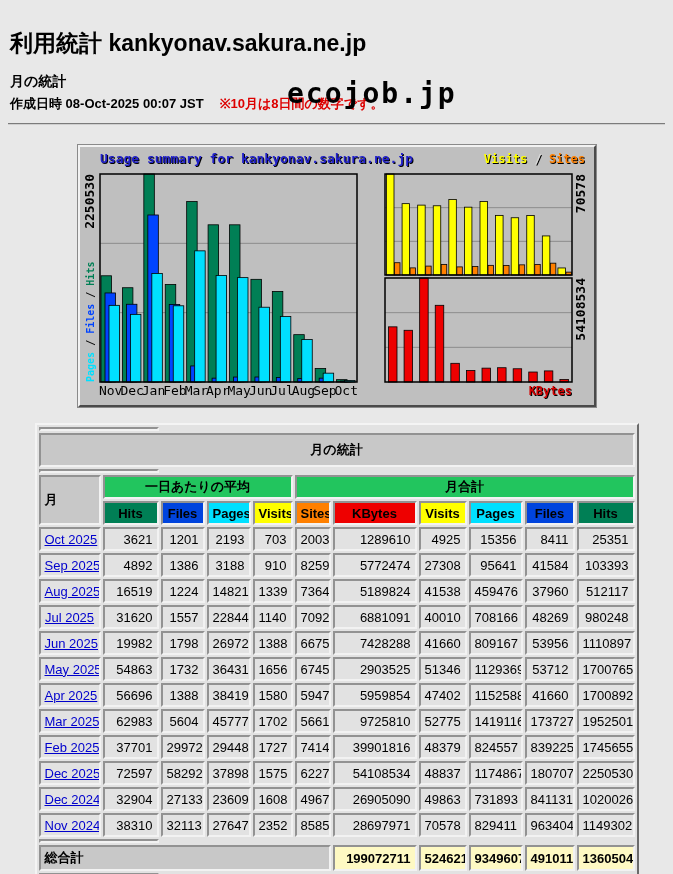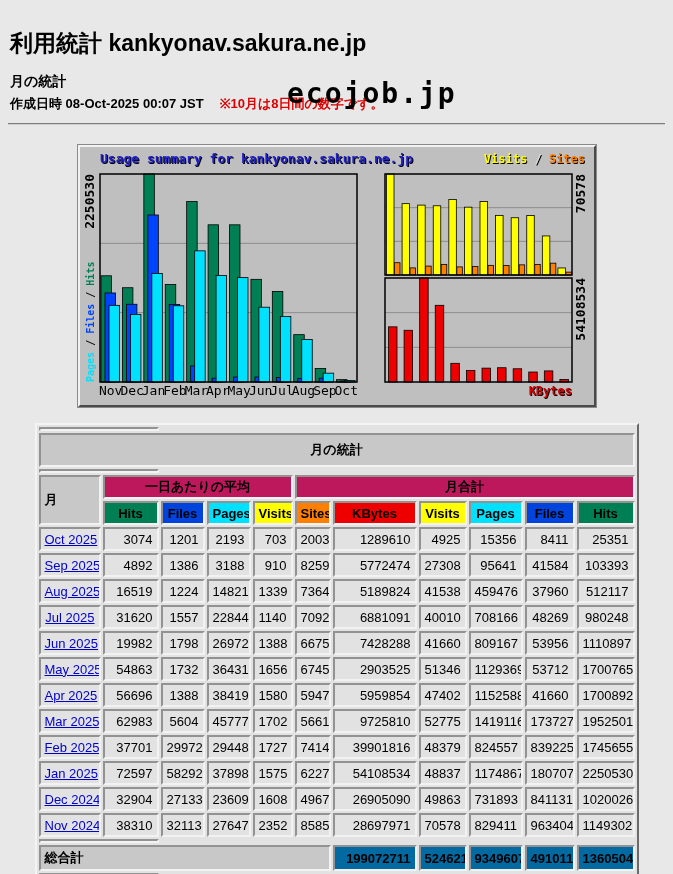--- a/index.html
+++ b/index.html
@@ -21,28 +21,28 @@
                  border:2px solid; border-color:#F2F2F2 #4A4A4A #4A4A4A #F2F2F2;
                  outline:1px solid #8A8A8A; }
   svg text { font-family:"DejaVu Sans Mono", monospace; }
 
   table.monthly { width:600px; margin:16px auto 0 auto; border-collapse:separate; border-spacing:2px;
                   background:#E2E2E2; border:2px solid; border-color:#F4F4F4 #6A6A6A #6A6A6A #F4F4F4;
                   table-layout:fixed; }
   table.monthly th, table.monthly td { border:2px solid; border-color:#929292 #F2F2F2 #F2F2F2 #929292;
                   font-size:13px; padding:1px 4px; overflow:hidden; white-space:nowrap; }
   th.tbl-title { background:#C8C8C8; font-size:15px; font-weight:bold; height:34px; text-align:center; }
-  th.group { background:#be185d; font-weight:bold; height:22px; text-align:center; }
+  th.group { background:#22c55e; font-weight:bold; height:22px; text-align:center; }
   th.month-head { background:#C8C8C8; font-weight:bold; text-align:left; vertical-align:middle; }
   th.colored { font-weight:bold; height:24px; text-align:center; color:#000; }
-  td.month-cell { text-align:right; height:24px; }
+  td.month-cell { text-align:center; height:24px; }
   td.num, th.num { text-align:right; height:24px; }
   tr.strip td { height:3px; padding:0; }
   th.totals-label { background:#C8C8C8; text-align:left; font-weight:bold; height:26px;margin-left:28px; }
-  th.num { font-weight:bold; background:#0369a1; }
+  th.num { font-weight:bold; background:#fef9c3; }
   a.mlink { color:#0000CC; text-decoration:underline; }
 </style>
 </head>
 <body>
 
 <div class="page">
   <div class="page-title">利用統計 kankyonav.sakura.ne.jp</div>
   <div class="subhead">月の統計</div>
   <div class="brand">ecojob.jp</div>
   <div class="created-line">
@@ -199,21 +199,21 @@
           <th class="colored" style="background: rgb(255, 255, 0);">Visits</th>
           <th class="colored" style="background: rgb(255, 128, 0);">Sites</th>
           <th class="colored" style="background: rgb(238, 0, 0);">KBytes</th>
           <th class="colored" style="background: rgb(255, 255, 0);">Visits</th>
           <th class="colored" style="background: rgb(0, 224, 255);">Pages</th>
           <th class="colored" style="background: rgb(0, 68, 221);">Files</th>
           <th class="colored" style="background: rgb(0, 127, 85);">Hits</th>
         </tr>
         <tr>
           <td class="month-cell"><a class="mlink" href="#">Oct 2025</a></td>
-          <td class="num">3074</td>
+          <td class="num">3621</td>
           <td class="num">1201</td>
           <td class="num">2193</td>
           <td class="num">703</td>
           <td class="num">2003</td>
           <td class="num">1289610</td>
           <td class="num">4925</td>
           <td class="num">15356</td>
           <td class="num">8411</td>
           <td class="num">25351</td>
         </tr>
@@ -315,21 +315,21 @@
           <td class="num">29448</td>
           <td class="num">1727</td>
           <td class="num">7414</td>
           <td class="num">39901816</td>
           <td class="num">48379</td>
           <td class="num">824557</td>
           <td class="num">839225</td>
           <td class="num">1745655</td>
         </tr>
         <tr>
-          <td class="month-cell"><a class="mlink" href="#">Jan 2025</a></td>
+          <td class="month-cell"><a class="mlink" href="#">Dec 2025</a></td>
           <td class="num">72597</td>
           <td class="num">58292</td>
           <td class="num">37898</td>
           <td class="num">1575</td>
           <td class="num">6227</td>
           <td class="num">54108534</td>
           <td class="num">48837</td>
           <td class="num">1174867</td>
           <td class="num">1807071</td>
           <td class="num">2250530</td>

